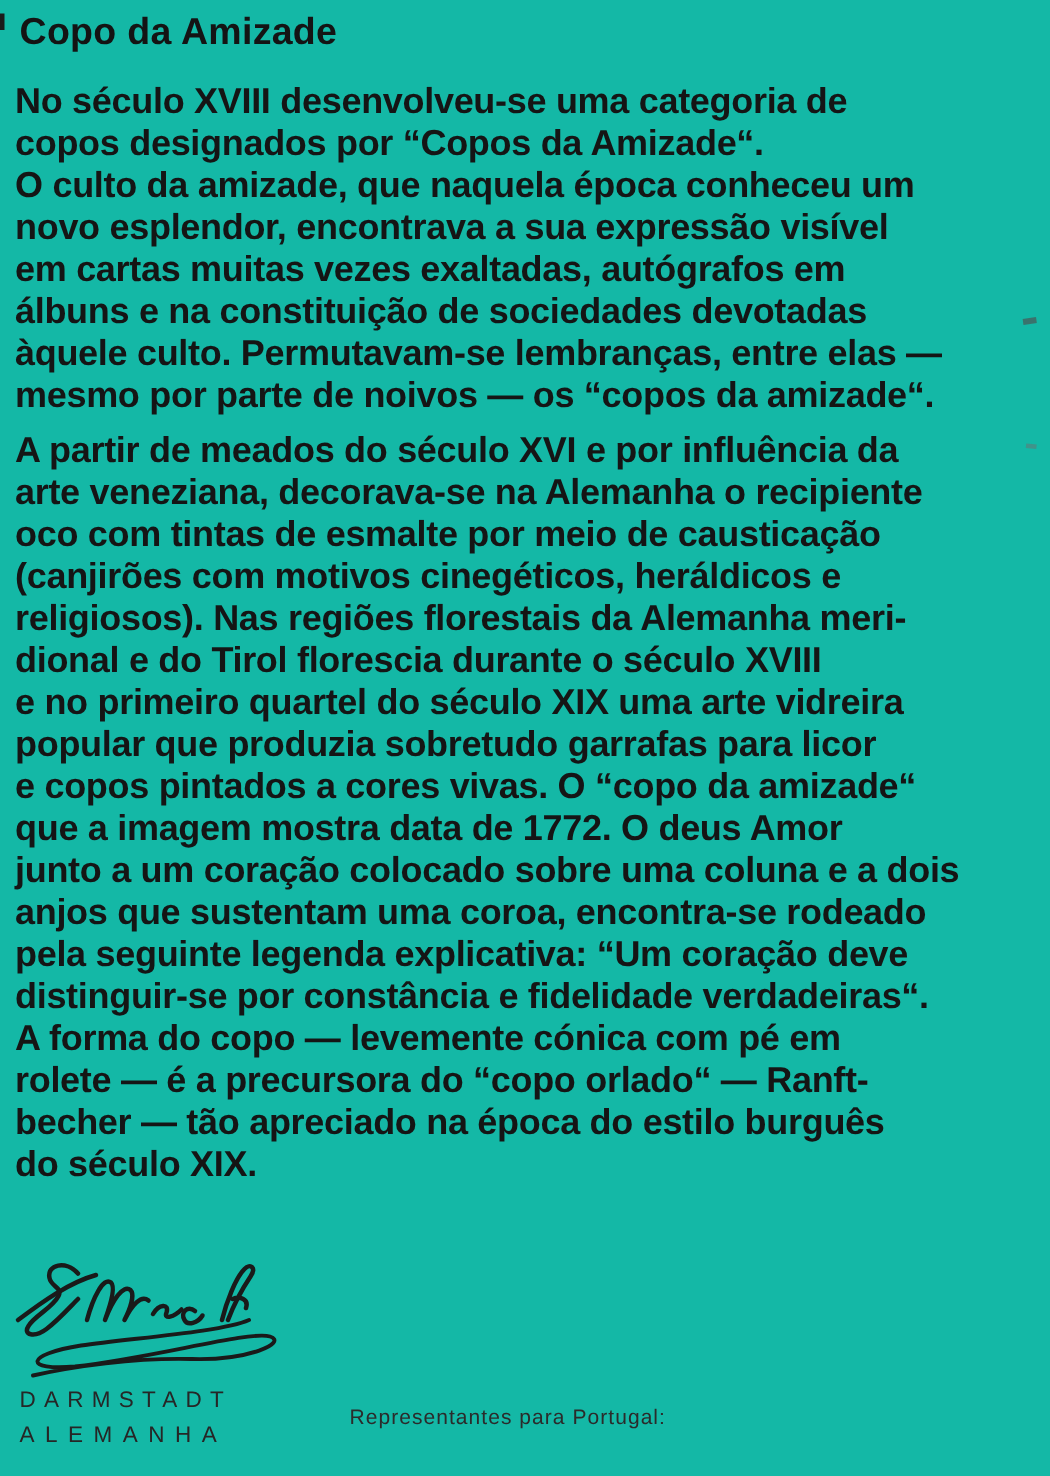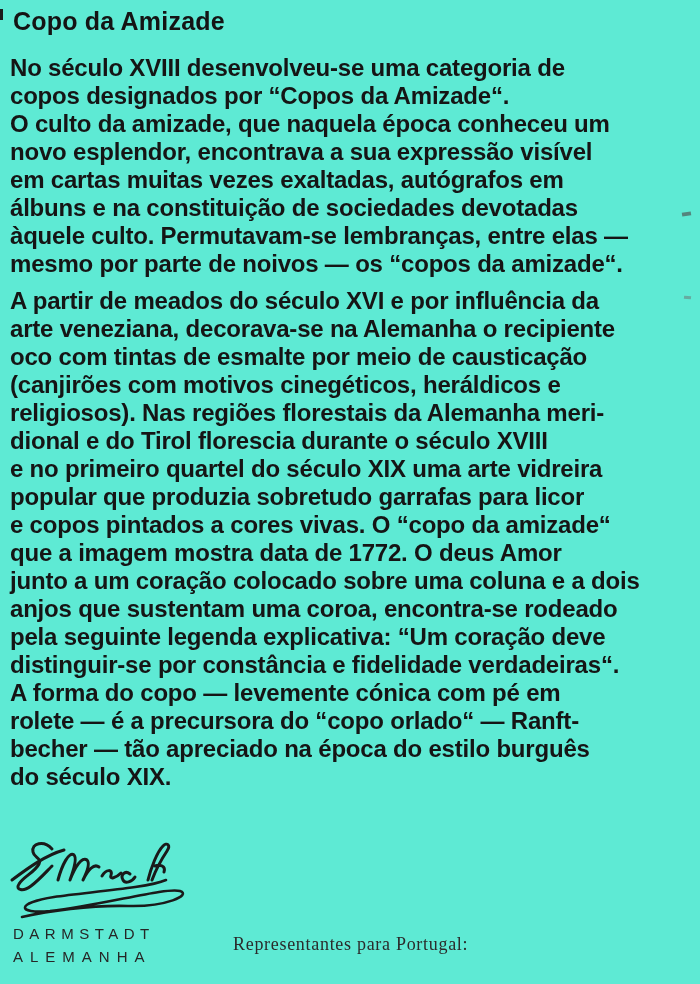--- a/index.html
+++ b/index.html
@@ -7,21 +7,21 @@
     padding: 0;
     width: 700px;
     height: 984px;
     font-family: "Liberation Sans", sans-serif;
     overflow: hidden;
   }
   .page {
     position: relative;
     width: 700px;
     height: 984px;
-    background: #5eead4;
+    background: #14b8a6;
     color: #151515;
   }
   .title {
     position: absolute;
     left: 13px;
     top: 7px;
     margin: 0;
     font-size: 25px;
     font-weight: bold;
     letter-spacing: 0.2px;
@@ -57,25 +57,24 @@
     font-weight: normal;
     color: #262626;
   }
   .addr-city { top: 925px; letter-spacing: 5.5px; }
   .addr-country { top: 948px; letter-spacing: 7px; }
 
   .footer {
     position: absolute;
     left: 233px;
     top: 933px;
-    font-size: 18px;
+    font-size: 14px;
     line-height: 22px;
     letter-spacing: 0.7px;
     color: #2b2b2b;
-    font-family: Liberation Serif, serif;
   }
 
   .edge-mark { position: absolute; }
   .edge-mark-left {
     left: 0; top: 9px; width: 3px; height: 11px;
     background: #1b1b1b;
   }
   .edge-mark-right1 {
     left: 682px; top: 212px; width: 9px; height: 4px;
     background: #4e4e4e; opacity: 0.65; transform: rotate(-8deg);

